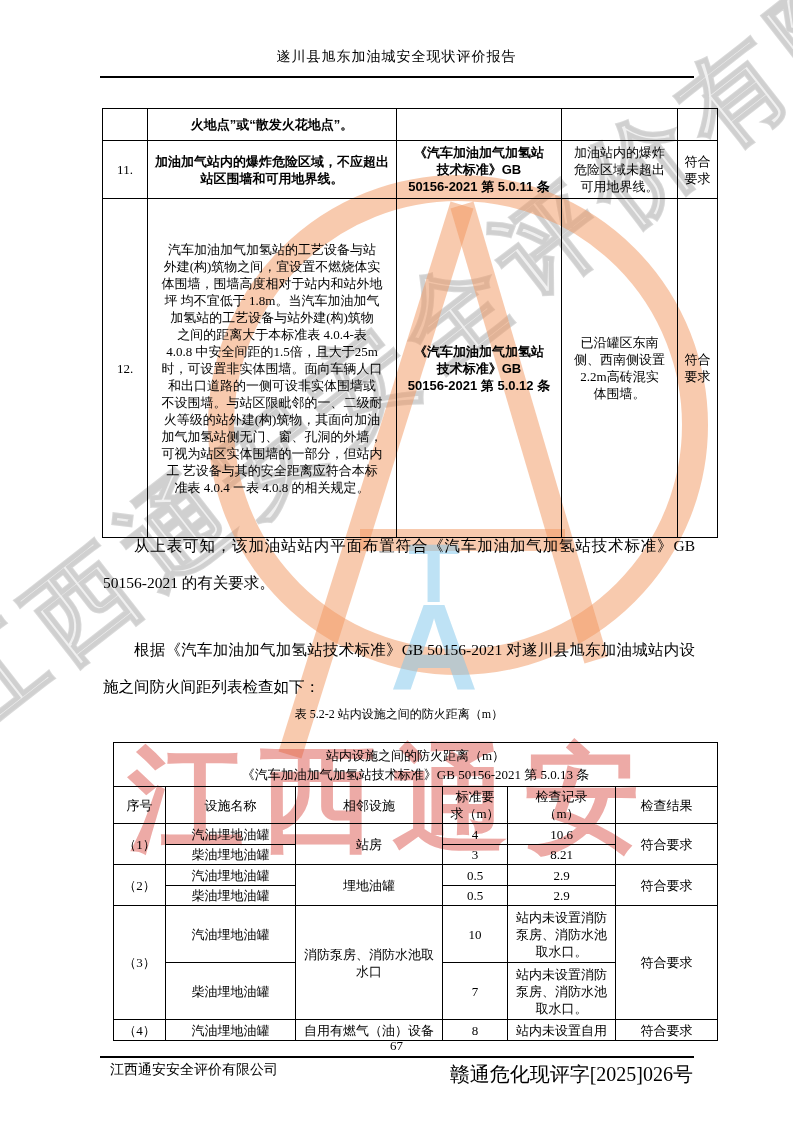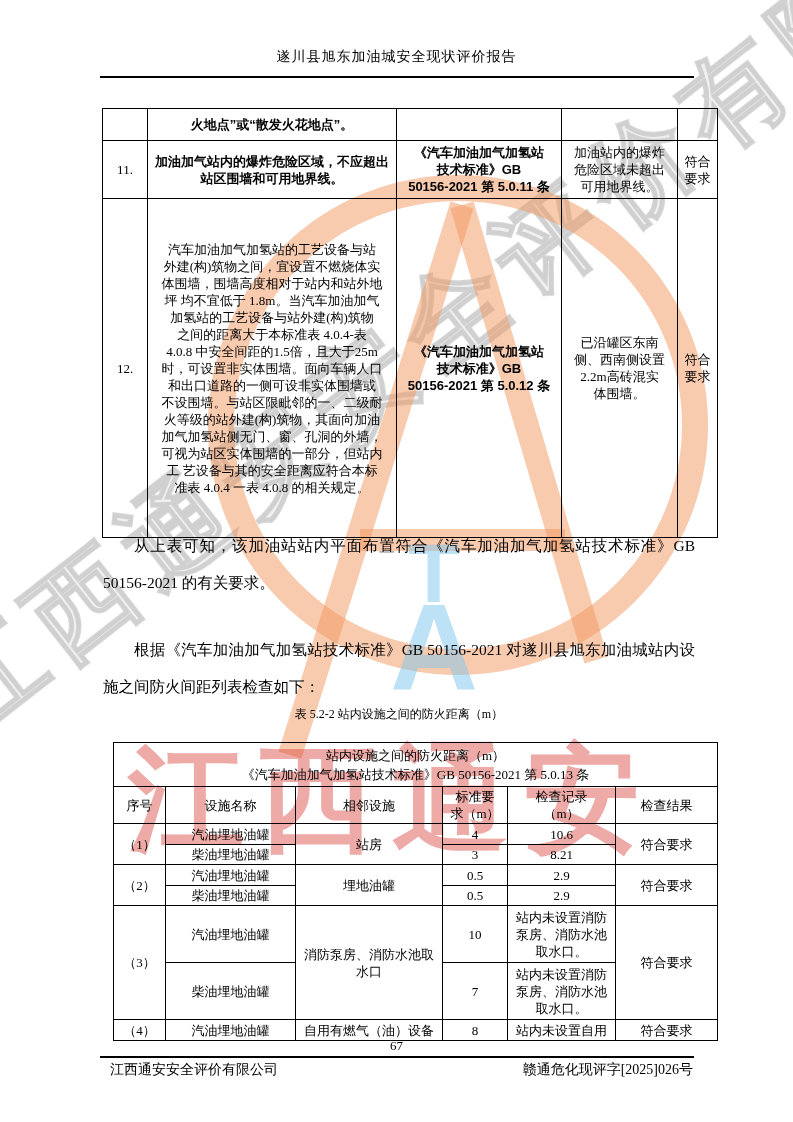--- a/index.html
+++ b/index.html
@@ -33,21 +33,21 @@
   .wm-logo{left:0;top:0;width:793px;height:1122px;}
   
   .doc-title{
     position:absolute;left:0;top:48px;width:100%;
     text-align:center;font-size:14px;letter-spacing:1px;z-index:1;
   }
   .header-rule{position:absolute;left:100px;top:76px;width:594px;height:2px;background:#000;z-index:1;}
   .page-num{position:absolute;left:0;top:1038px;width:100%;text-align:center;font-size:13px;z-index:1;}
   .footer-rule{position:absolute;left:100px;top:1056px;width:594px;height:2px;background:#000;z-index:1;}
   .footer-left{position:absolute;left:110px;top:1061px;font-size:14px;z-index:1;}
-  .footer-right{position:absolute;right:100px;top:1061px;font-size:14px;z-index:1;}
+  .footer-right{position:absolute;right:100px;top:1061px;font-size:20px;z-index:1;}
   
   .para{position:absolute;left:103px;width:592px;font-size:15.5px;line-height:37px;text-indent:2em;z-index:1;text-align:justify;}
   .p1{top:527px;}
   .p2{top:631px;}
   .sec-heading{
     position:absolute;left:103px;top:597px;width:592px;
     font-family:"Liberation Sans",sans-serif;font-weight:bold;font-size:15.5px;z-index:1;
   }
   .tbl-caption{position:absolute;left:103px;top:706px;width:592px;text-align:center;font-size:12px;z-index:1;}
   

